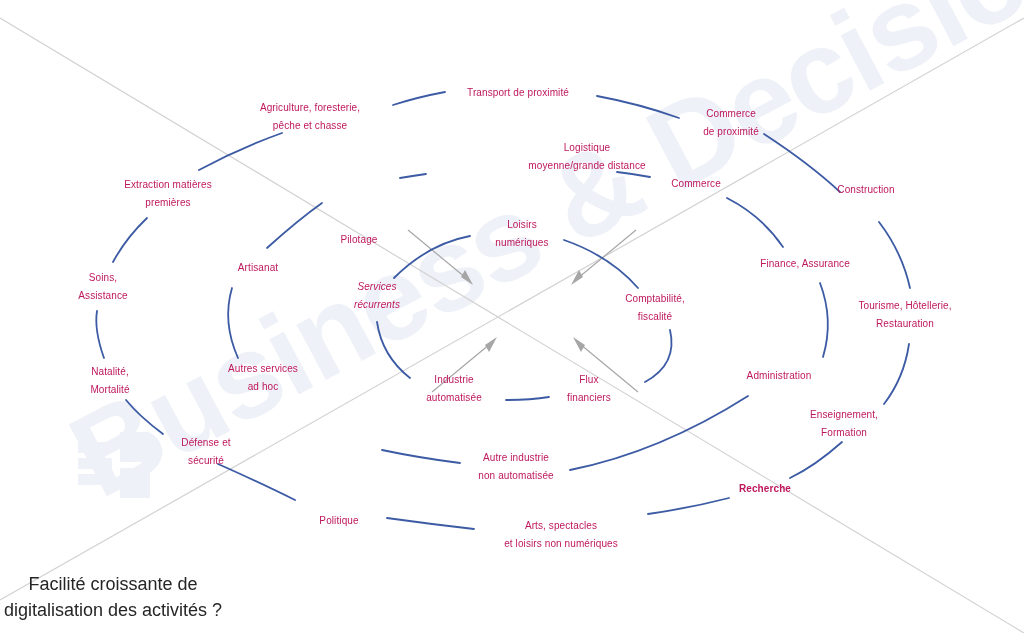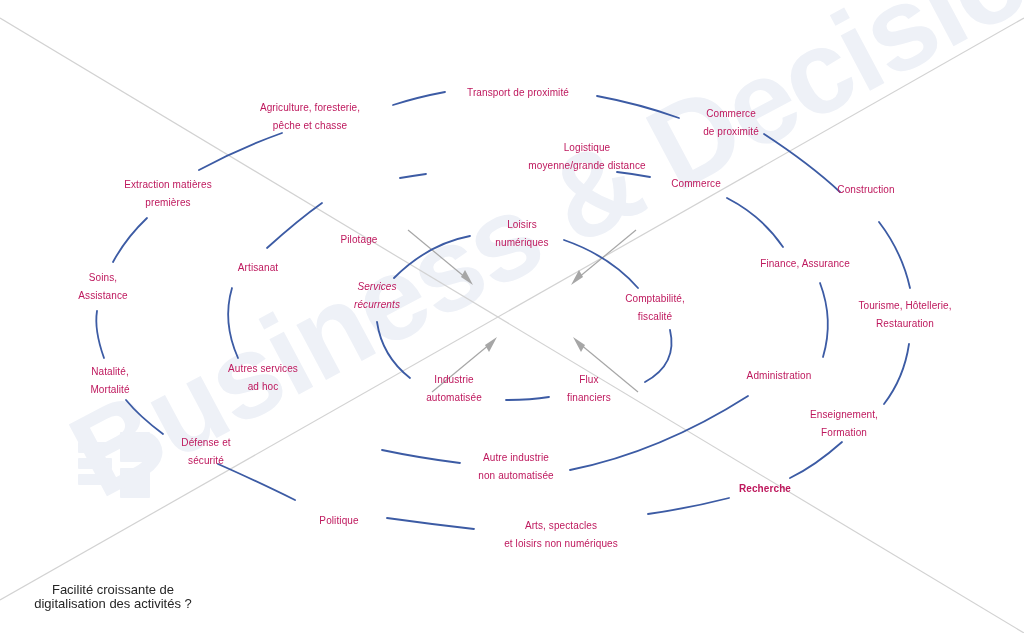--- a/index.html
+++ b/index.html
@@ -31,22 +31,22 @@
     line-height: 18px;
     text-align: center;
     white-space: pre;
     transform: translate(-50%, -50%);
     letter-spacing: 0.1px;
     pointer-events: auto;
   }
   .caption {
     position: absolute;
     color: #262626;
-    font-size: 13px;
-    line-height: 14px;
+    font-size: 18px;
+    line-height: 26px;
     text-align: center;
     white-space: pre;
     transform: translate(-50%, -50%);
   }
   .wm-text {
     font-family: "Liberation Sans", sans-serif;
     font-size: 118px;
     font-weight: bold;
     fill: #eef1f7;
     letter-spacing: -2px;

